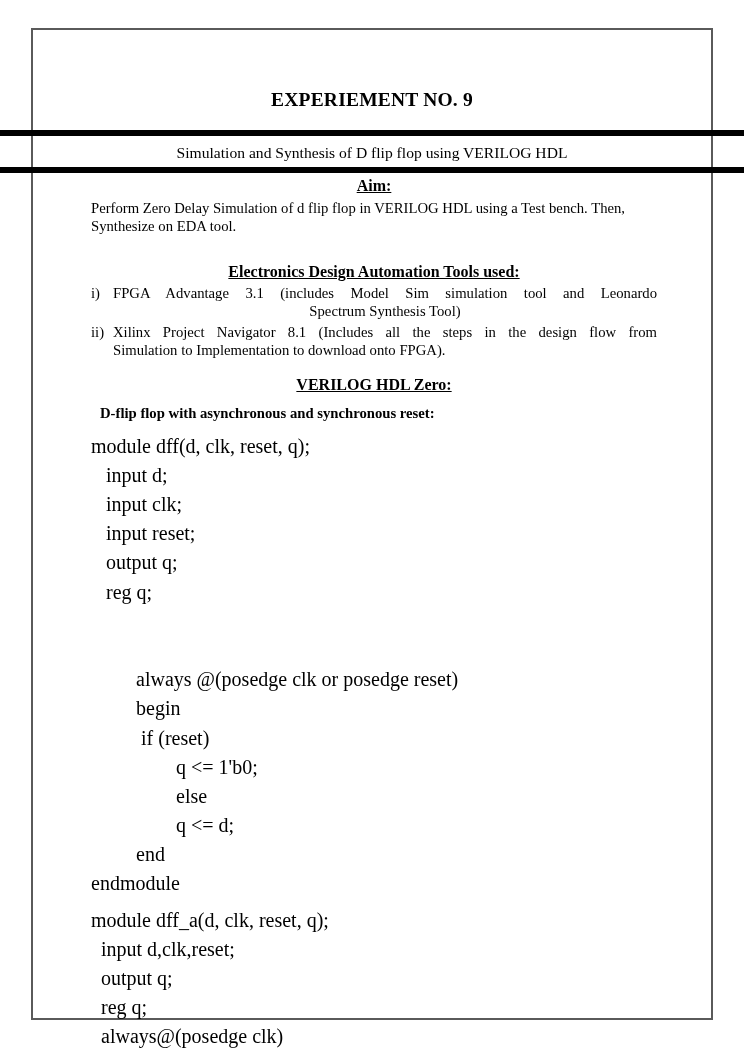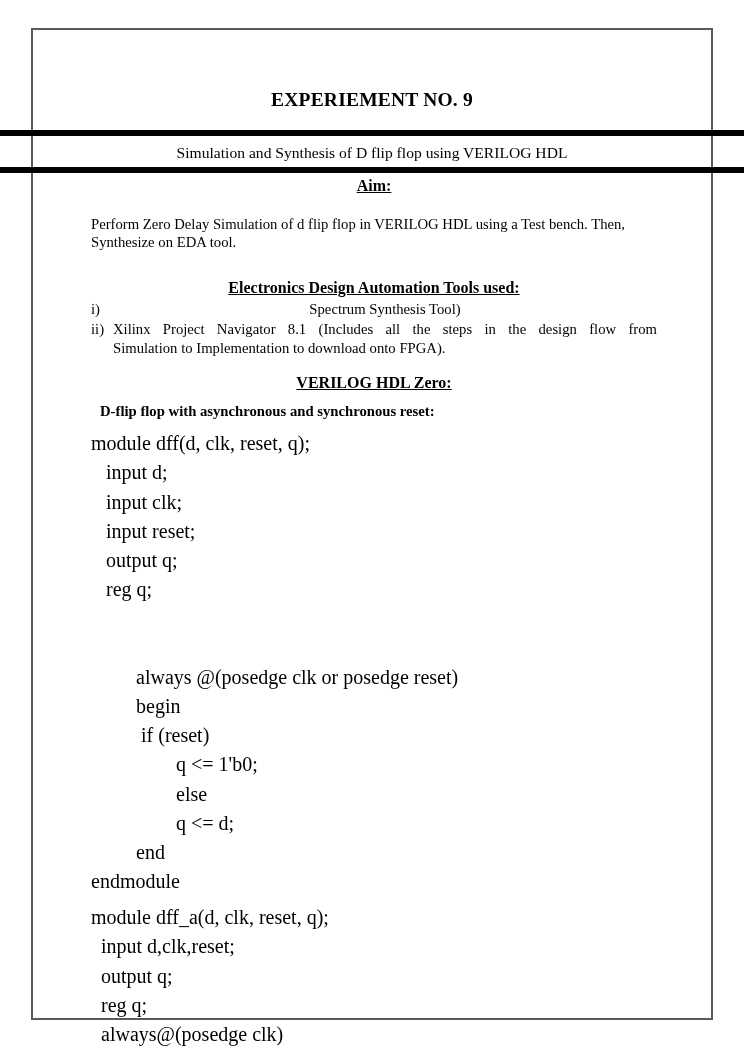--- a/index.html
+++ b/index.html
@@ -87,21 +87,21 @@
 
   .ctr-head {
     text-align: center;
     font-weight: bold;
     font-size: 16px;
     margin: 0;
   }
   .ctr-head span.u { text-decoration: underline; }
 
   .para {
-    margin: 19px 0 0 0;
+    margin: 3px 0 0 0;
     text-align: justify;
   }
 
   .gap-lg { height: 26px; }
   .gap-md { height: 16px; }
   .gap-sm { height: 7px; }
 
   
   .tool-item {
     display: flex;
@@ -165,20 +165,21 @@
 
     <div class="gap-lg"></div>
 
     <div class="ctr-head">
       <span class="u">Electronics Design Automation Tools used:</span>
     </div>
 
     <div class="tool-item">
       <div class="tool-marker">i)</div>
       <div class="tool-body">
+        <span class="line-just">FPGA Advantage 3.1 (includes Model Sim simulation tool and Leonardo</span>
         <span class="line-center">Spectrum Synthesis Tool)</span>
       </div>
     </div>
 
     <div class="tool-item">
       <div class="tool-marker">ii)</div>
       <div class="tool-body">
         <span class="line-just">Xilinx Project Navigator 8.1 (Includes all the steps in the design flow from</span>
         <span class="line-plain">Simulation to Implementation to download onto FPGA).</span>
       </div>

